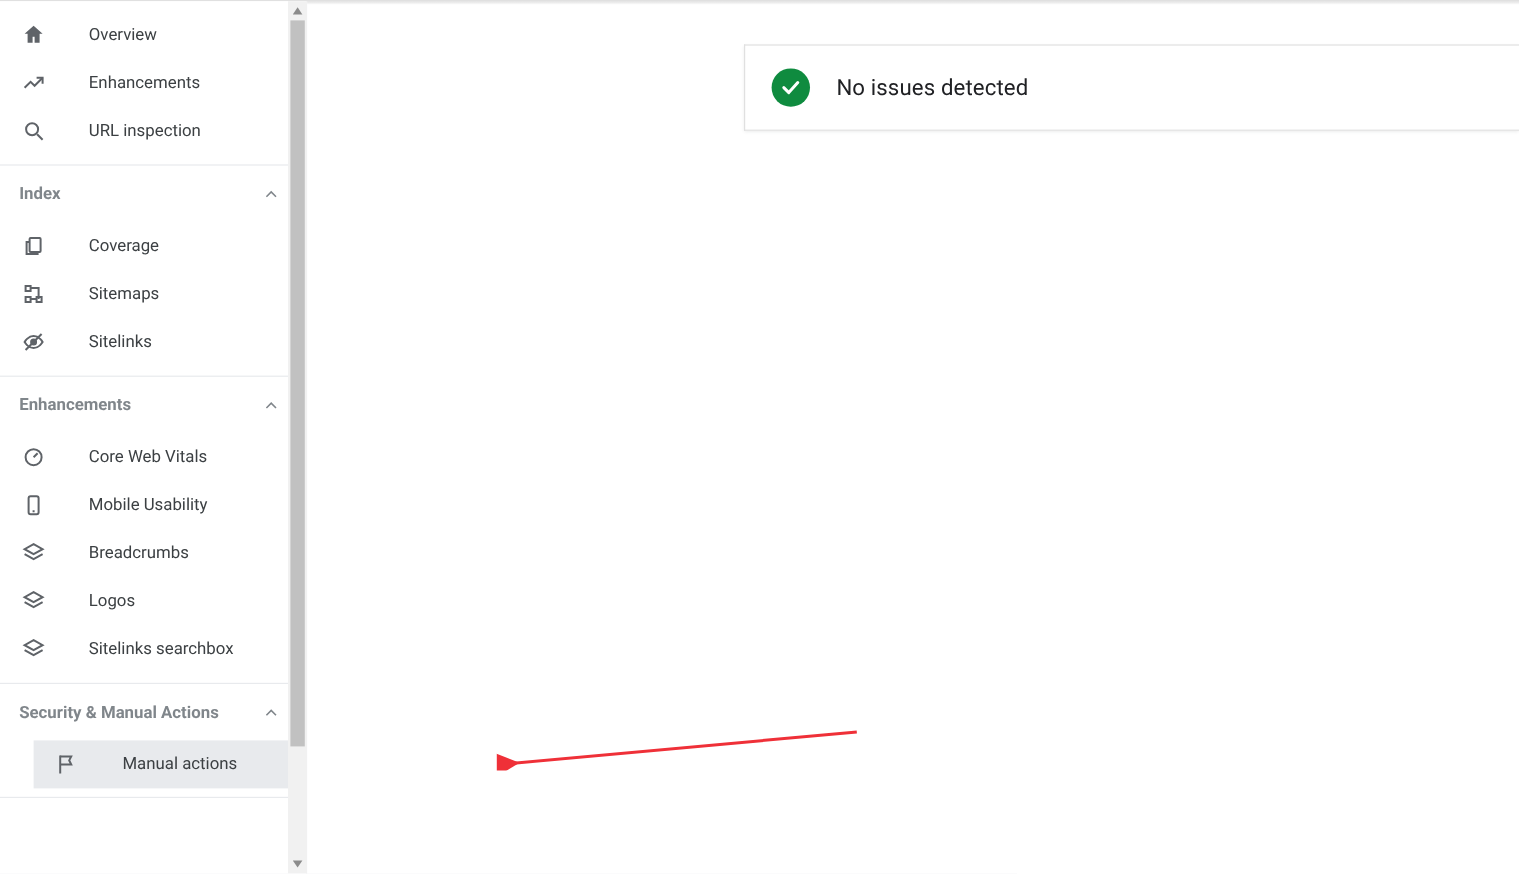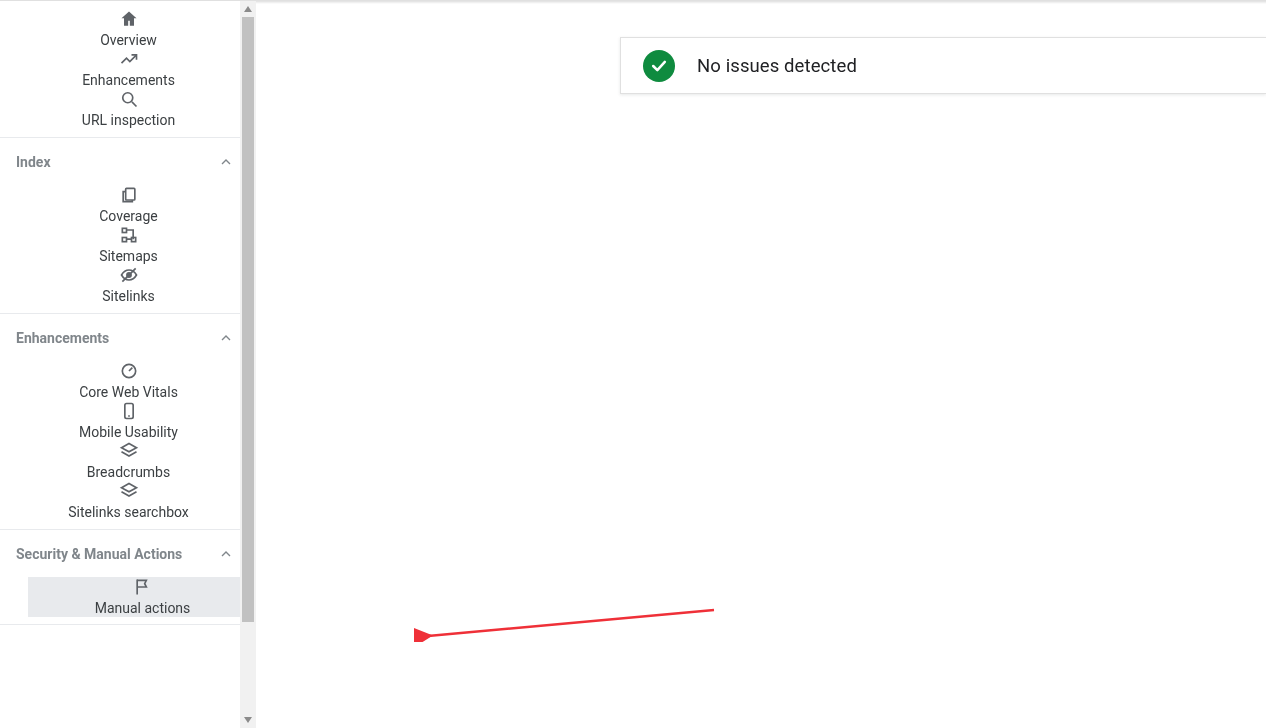--- a/index.html
+++ b/index.html
@@ -29,24 +29,23 @@
     width: 256px;
     background: #fff;
     border-right: 1px solid #e8eaed;
     overflow: hidden;
   }
   .nav-item {
     display: flex;
     align-items: center;
     height: 40px;
     padding: 0 16px 0 18px;
-    gap: 3px;
+    gap: 36px;
     cursor: pointer;
     color: #3c4043;
-    flex-direction: column;
   }
   .nav-item.selected { background: #e8eaed; margin-left: 28px; }
   .nav-icon {
     width: 20px; height: 20px;
     flex: 0 0 20px;
     color: #5f6368;
     display: flex; align-items: center; justify-content: center;
   }
   .nav-icon svg { width: 20px; height: 20px; }
   .nav-label { font-size: 14px; color: #3c4043; font-weight: 400; }
@@ -107,21 +106,21 @@
     position: absolute;
     top:0; left:0; right:0;
     height: 3px;
     background: linear-gradient(to bottom, rgba(0,0,0,.12), rgba(0,0,0,0));
   }
   .status-card {
     position: absolute;
     top: 36px;
     left: 364px;
     right: 0;
-    height: 57px;
+    height: 72px;
     background: #fff;
     border: 1px solid #e0e0e0;
     border-right: none;
     box-shadow: 0 1px 3px rgba(60,64,67,.12);
     display: flex;
     align-items: center;
     gap: 22px;
     padding-left: 22px;
   }
   .status-circle {
@@ -263,20 +262,29 @@
       <div class="nav-item">
         <span class="nav-icon">
           <svg viewBox="0 0 24 24" fill="none" stroke="currentColor" stroke-width="2">
               <polygon points="12 3 21 8 12 13 3 8 12 3"></polygon>
               <polyline points="3 13 12 18 21 13"></polyline>
             </svg>
         </span>
         <span class="nav-label">Breadcrumbs</span>
       </div>
 
+      <div class="nav-item">
+        <span class="nav-icon">
+          <svg viewBox="0 0 24 24" fill="none" stroke="currentColor" stroke-width="2">
+              <polygon points="12 3 21 8 12 13 3 8 12 3"></polygon>
+              <polyline points="3 13 12 18 21 13"></polyline>
+            </svg>
+        </span>
+        <span class="nav-label">Logos</span>
+      </div>
 
       <div class="nav-item">
         <span class="nav-icon">
           <svg viewBox="0 0 24 24" fill="none" stroke="currentColor" stroke-width="2">
               <polygon points="12 3 21 8 12 13 3 8 12 3"></polygon>
               <polyline points="3 13 12 18 21 13"></polyline>
             </svg>
         </span>
         <span class="nav-label">Sitelinks searchbox</span>
       </div>

